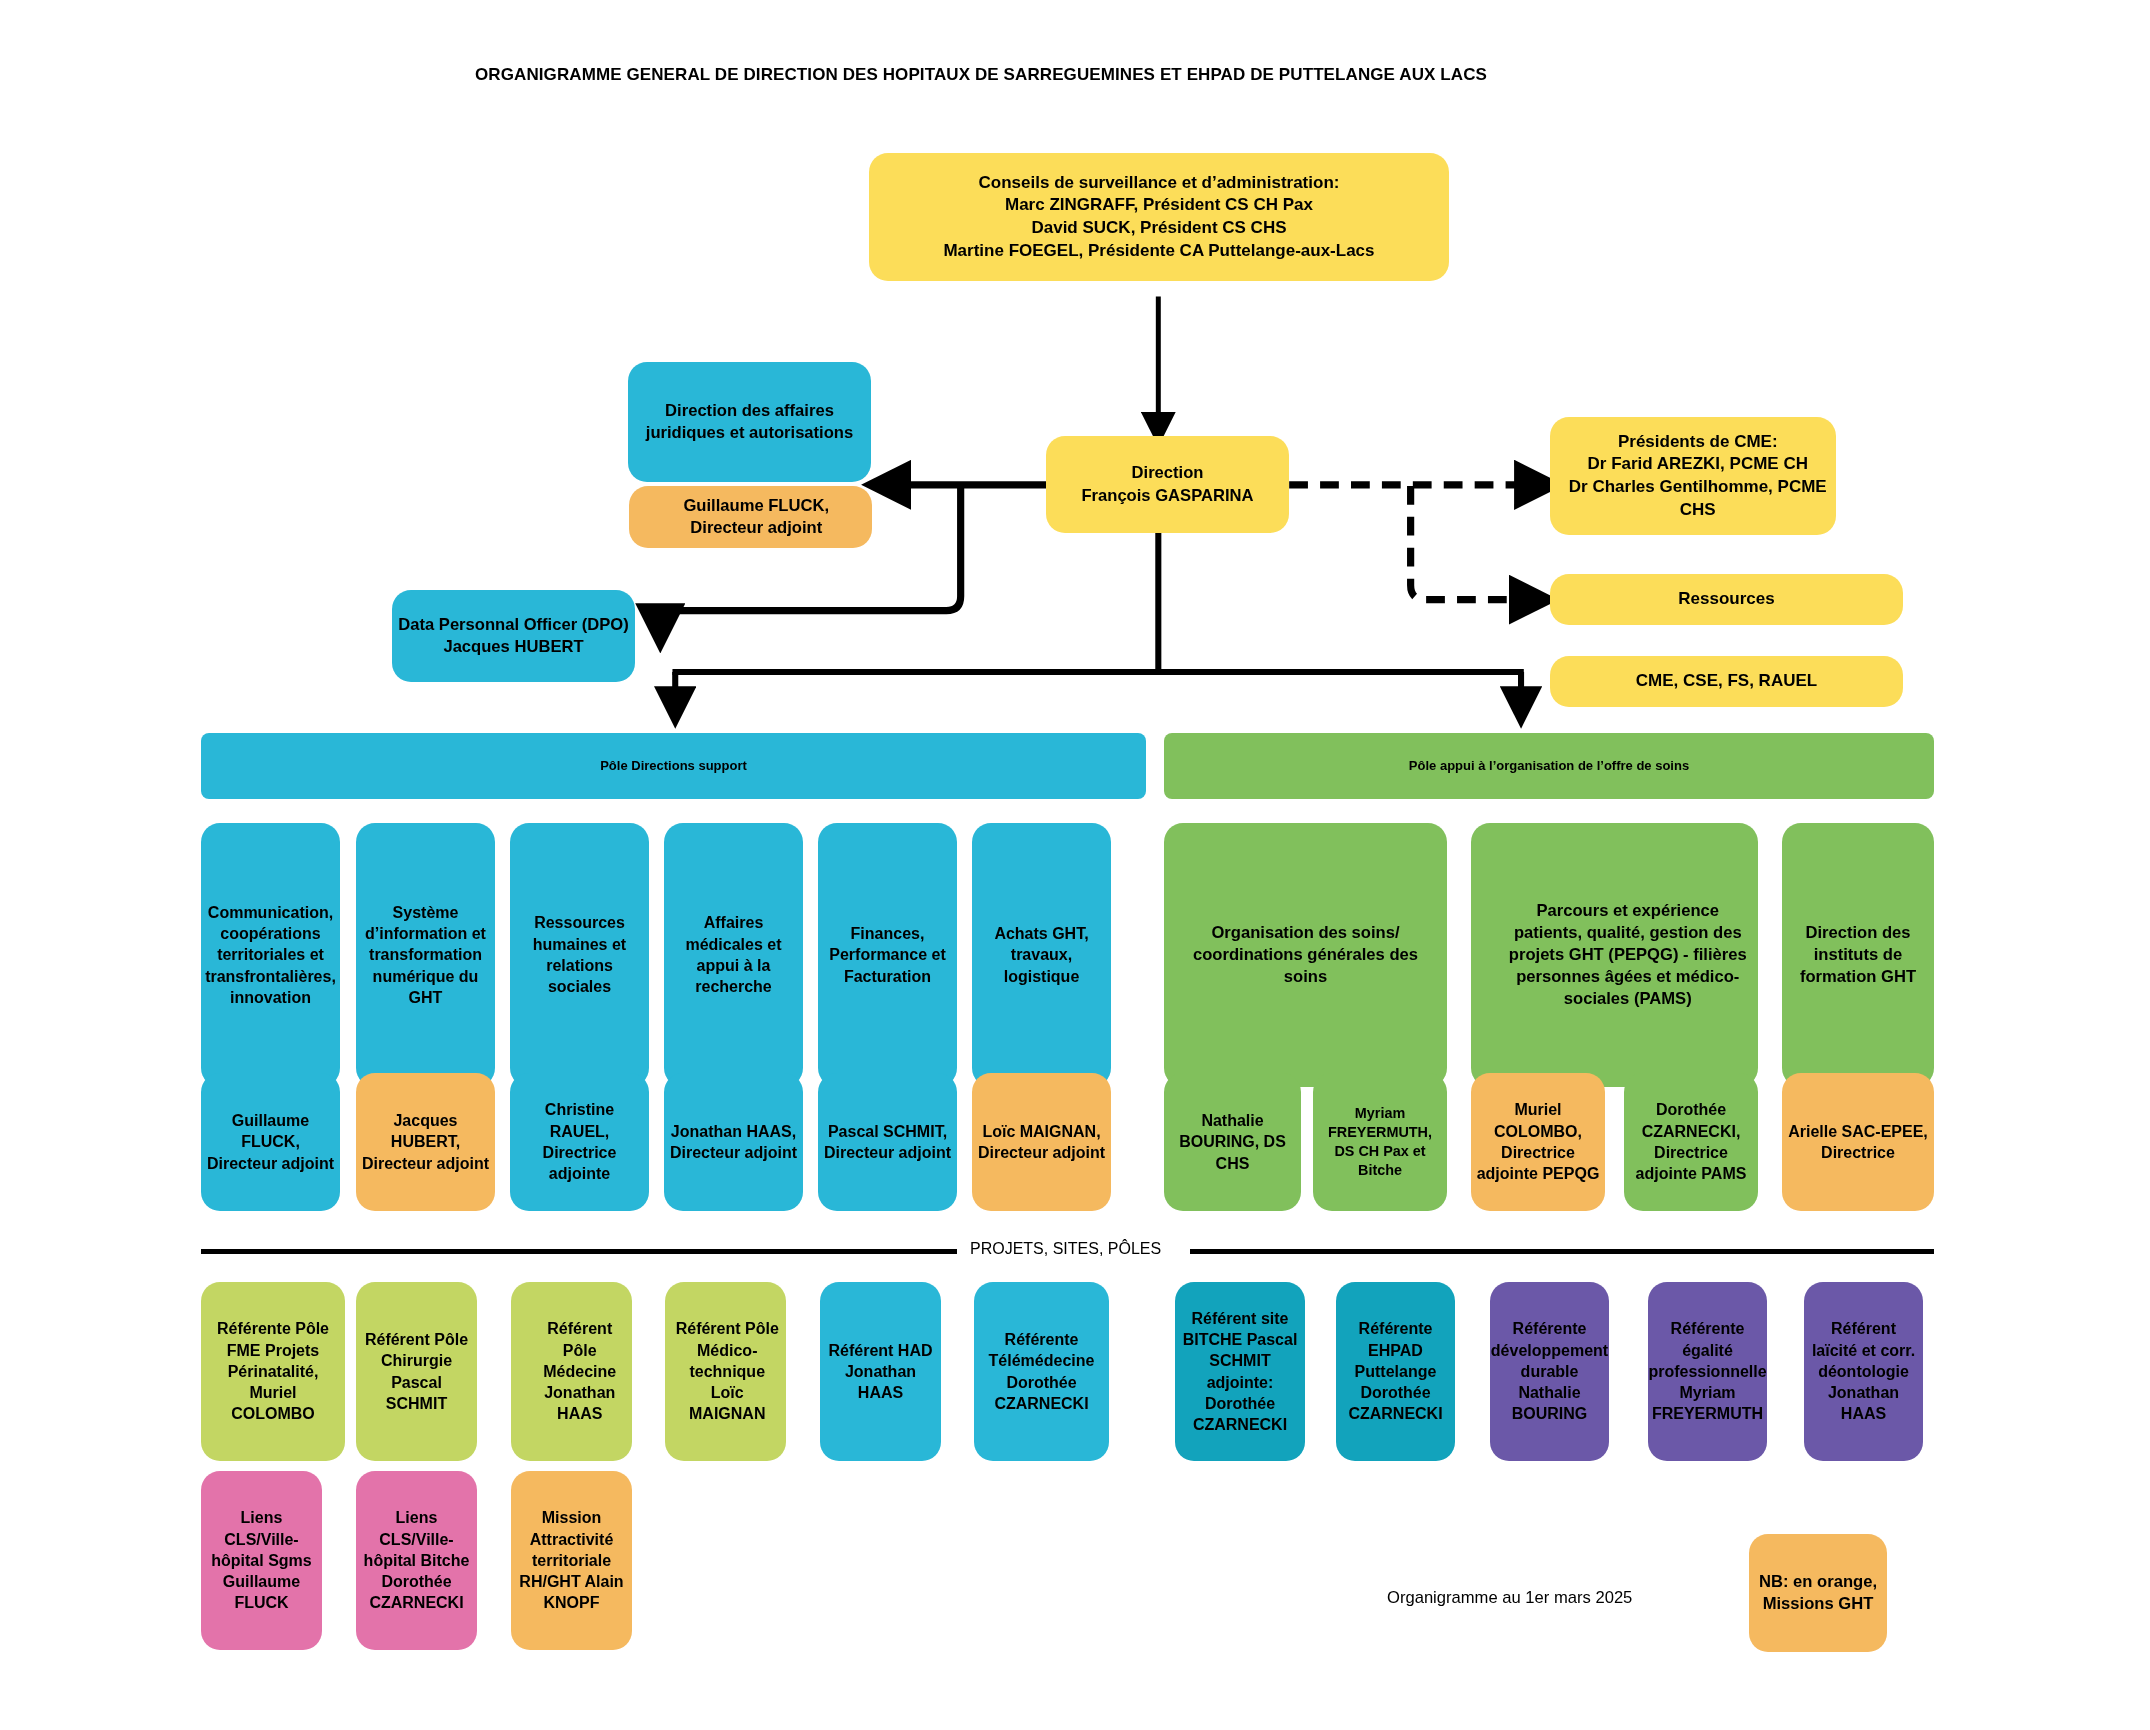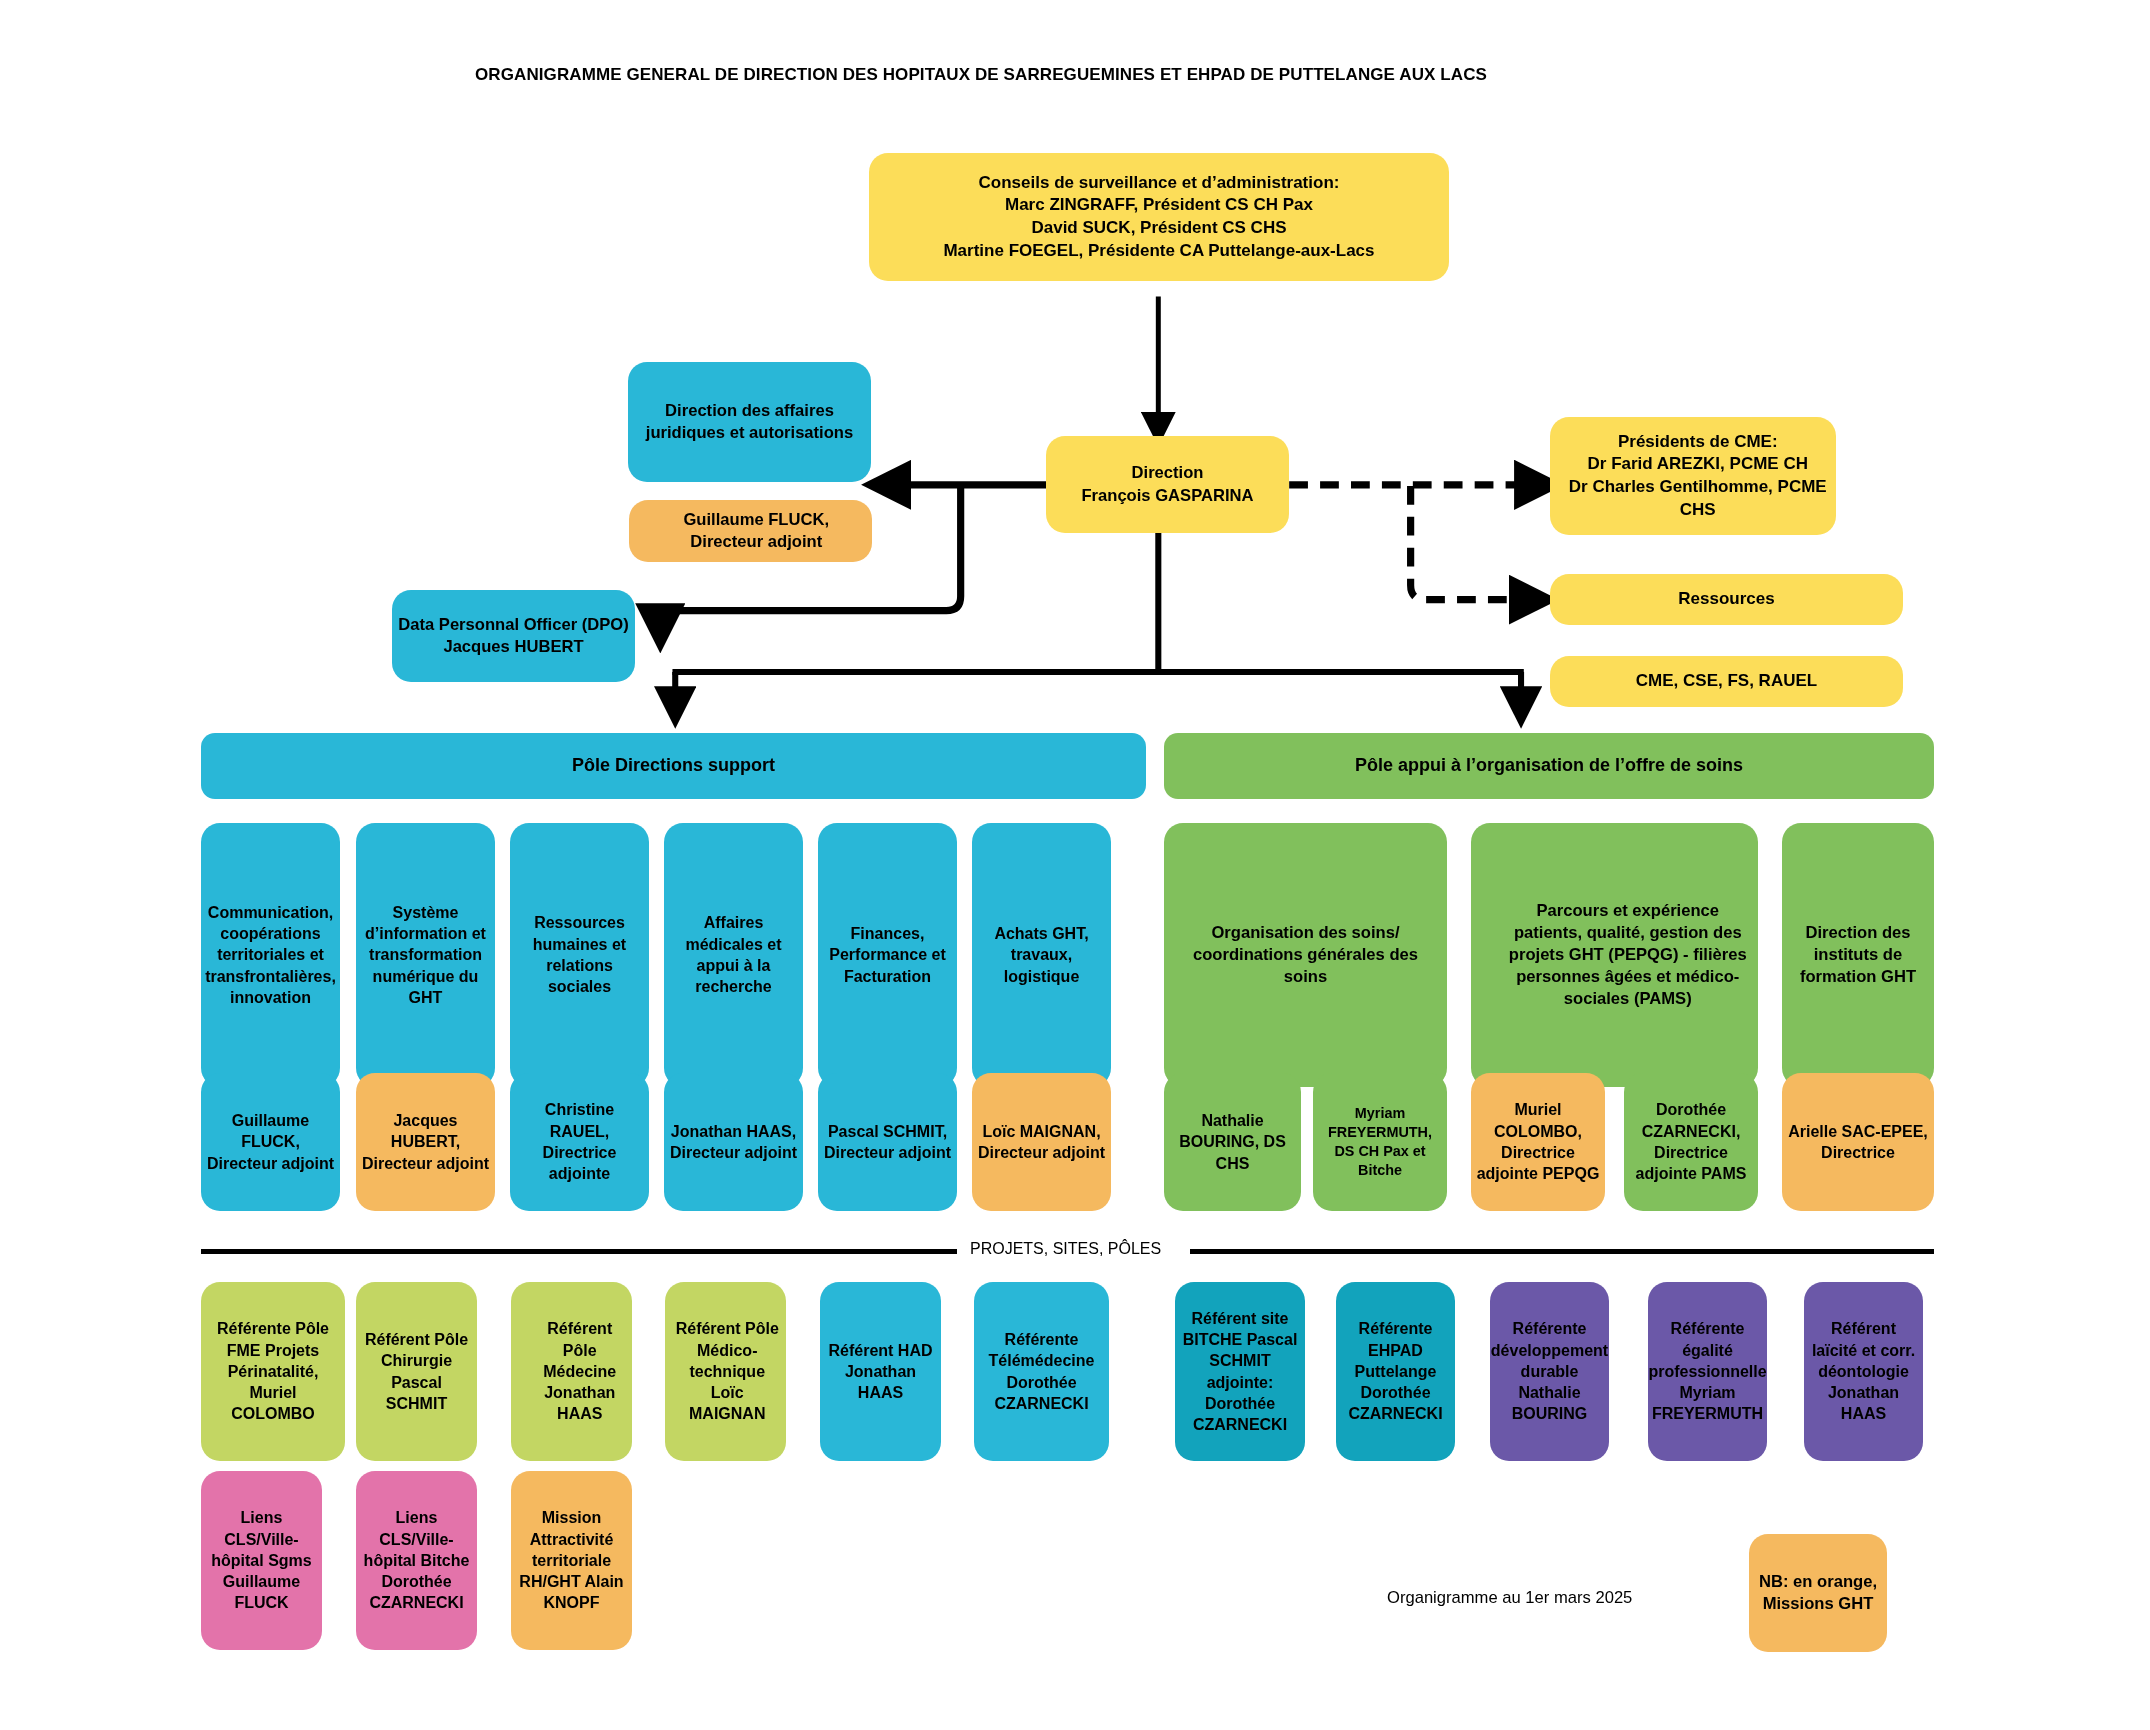--- a/index.html
+++ b/index.html
@@ -48,22 +48,22 @@
   .c-purple { background: #6B58A8; }
   .c-pink   { background: #E373AA; }
   .c-olive  { background: #C3D663; }
   .c-teal   { background: #12A3BC; }
   .fs31 { font-size: 17px; }
   .fs30 { font-size: 16.6px; }
   .fs29 { font-size: 16px; }
   .fs26 { font-size: 14.4px; }
 
   .pole-header {
-    border-radius: 14px;
-    font-size: 18px;
+    border-radius: 8px;
+    font-size: 13px;
   }
 
   .divider-line {
     background: #000000;
     height: 5px;
   }
   .divider-label {
     font-size: 16px;
     font-weight: normal;
     white-space: nowrap;
@@ -114,21 +114,21 @@
   <div class="abs node c-yellow fs31" style="left:869px; top:153px; width:580px; height:128px;">Conseils de surveillance et d’administration:
 Marc ZINGRAFF, Président CS CH Pax
 David SUCK, Président CS CHS
 Martine FOEGEL, Présidente CA Puttelange-aux-Lacs</div>
 
   <div class="abs node c-yellow fs30" style="left:1046px; top:436px; width:243px; height:97px;">Direction
 François GASPARINA</div>
 
   <div class="abs node c-blue fs30" style="left:628px; top:362px; width:243px; height:120px;">Direction des affaires juridiques et autorisations</div>
 
-  <div class="abs node c-orange fs30" style="left:629px; top:500px; width:243px; height:62px;padding-left:17px;">Guillaume FLUCK,
+  <div class="abs node c-orange fs30" style="left:629px; top:486px; width:243px; height:62px;padding-left:17px;">Guillaume FLUCK,
 Directeur adjoint</div>
 
   <div class="abs node c-blue fs30" style="left:392px; top:590px; width:243px; height:92px;">Data Personnal Officer (DPO)
 Jacques HUBERT</div>
 
   <div class="abs node c-yellow fs31" style="left:1550px; top:417px; width:286px; height:118px;padding-left:15px;">Présidents de CME:
 Dr Farid AREZKI, PCME CH
 Dr Charles Gentilhomme, PCME CHS</div>
 
   <div class="abs node c-yellow fs31" style="left:1550px; top:574px; width:353px; height:51px;">Ressources</div>

